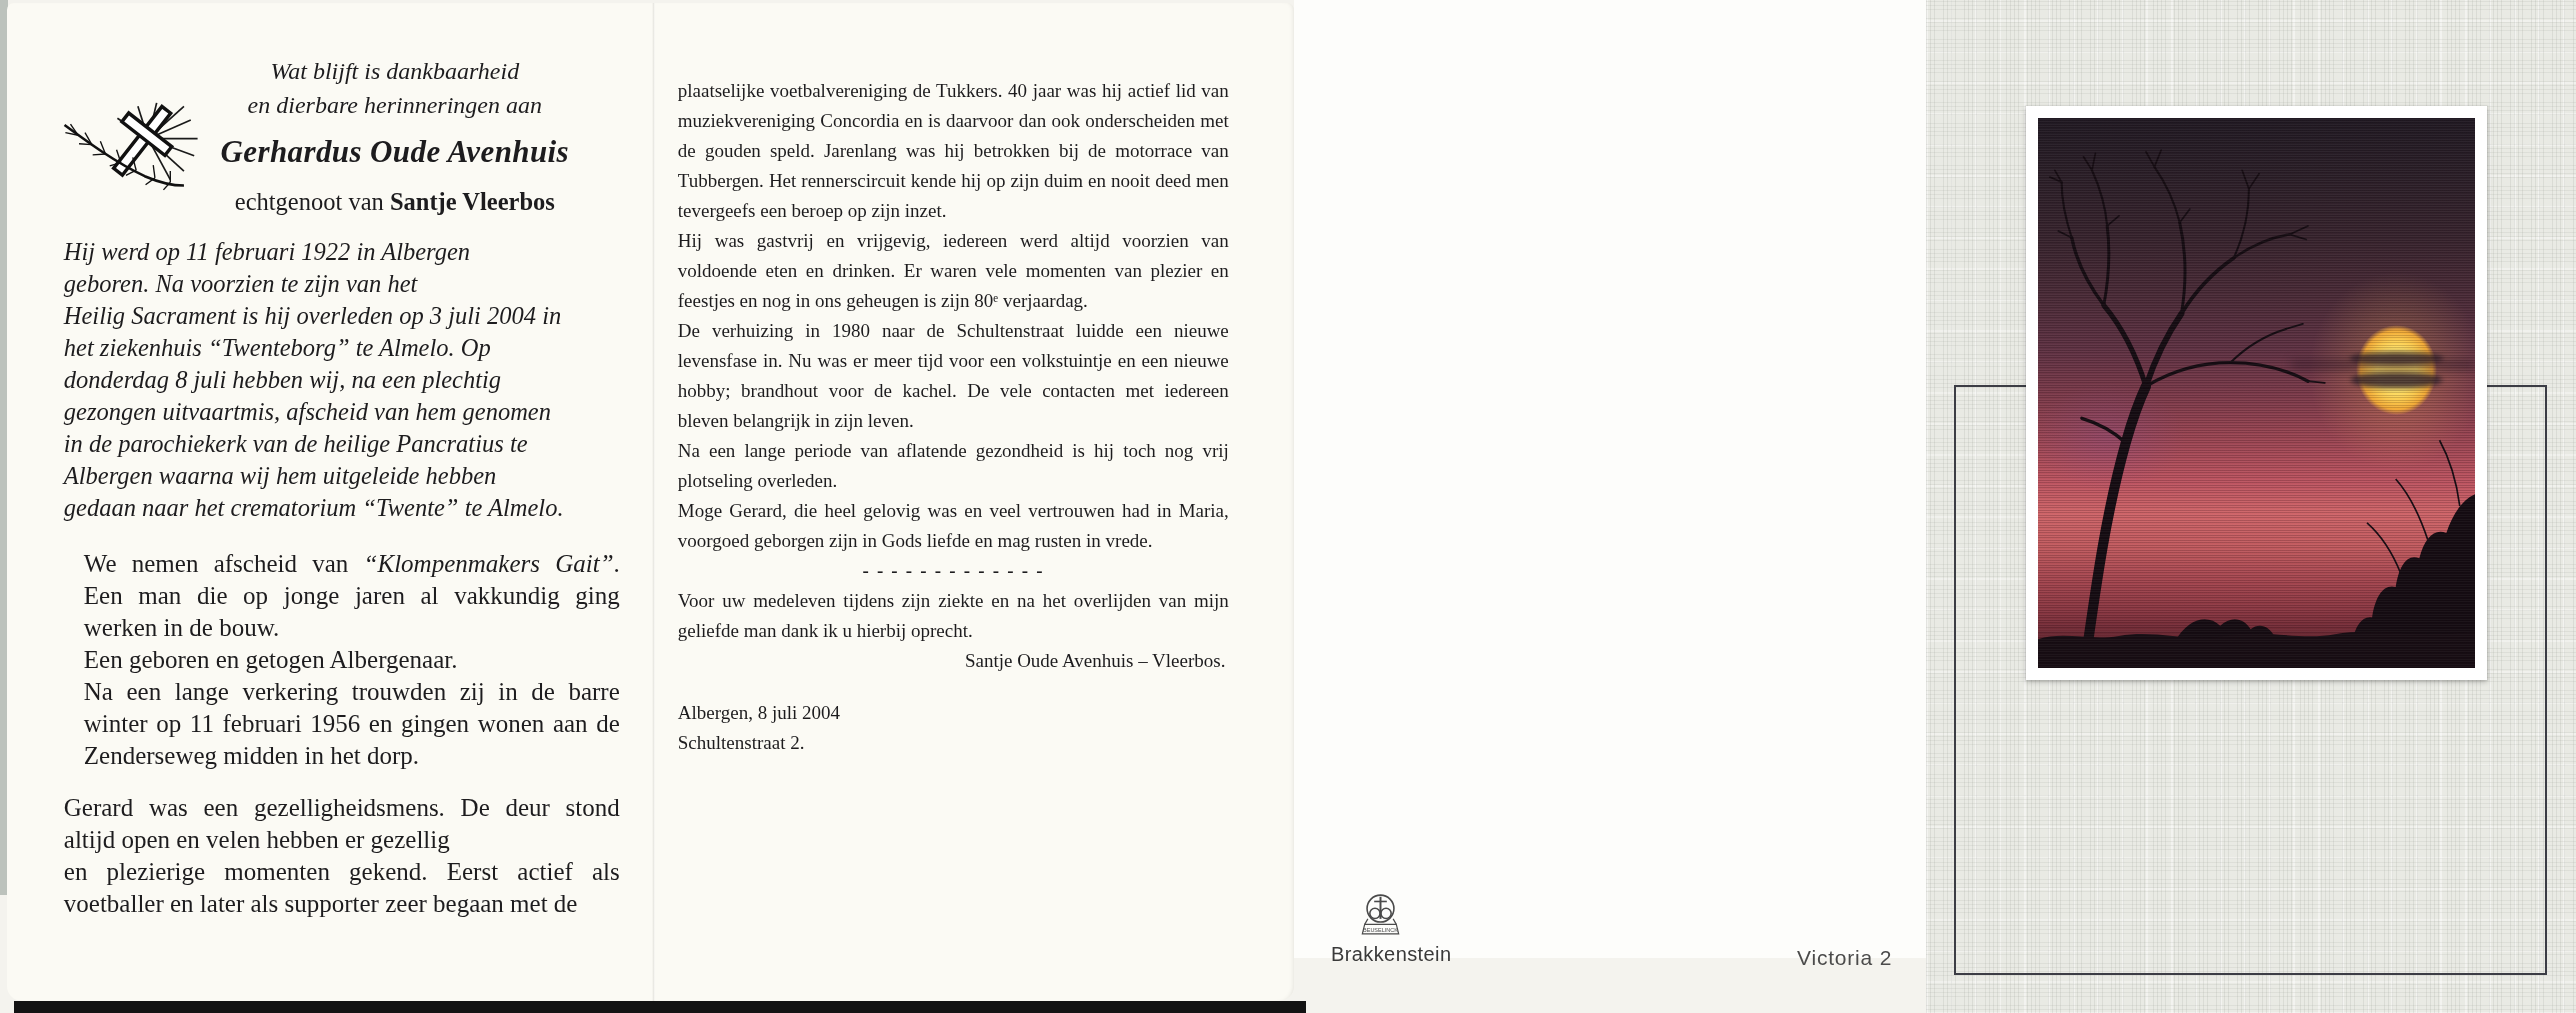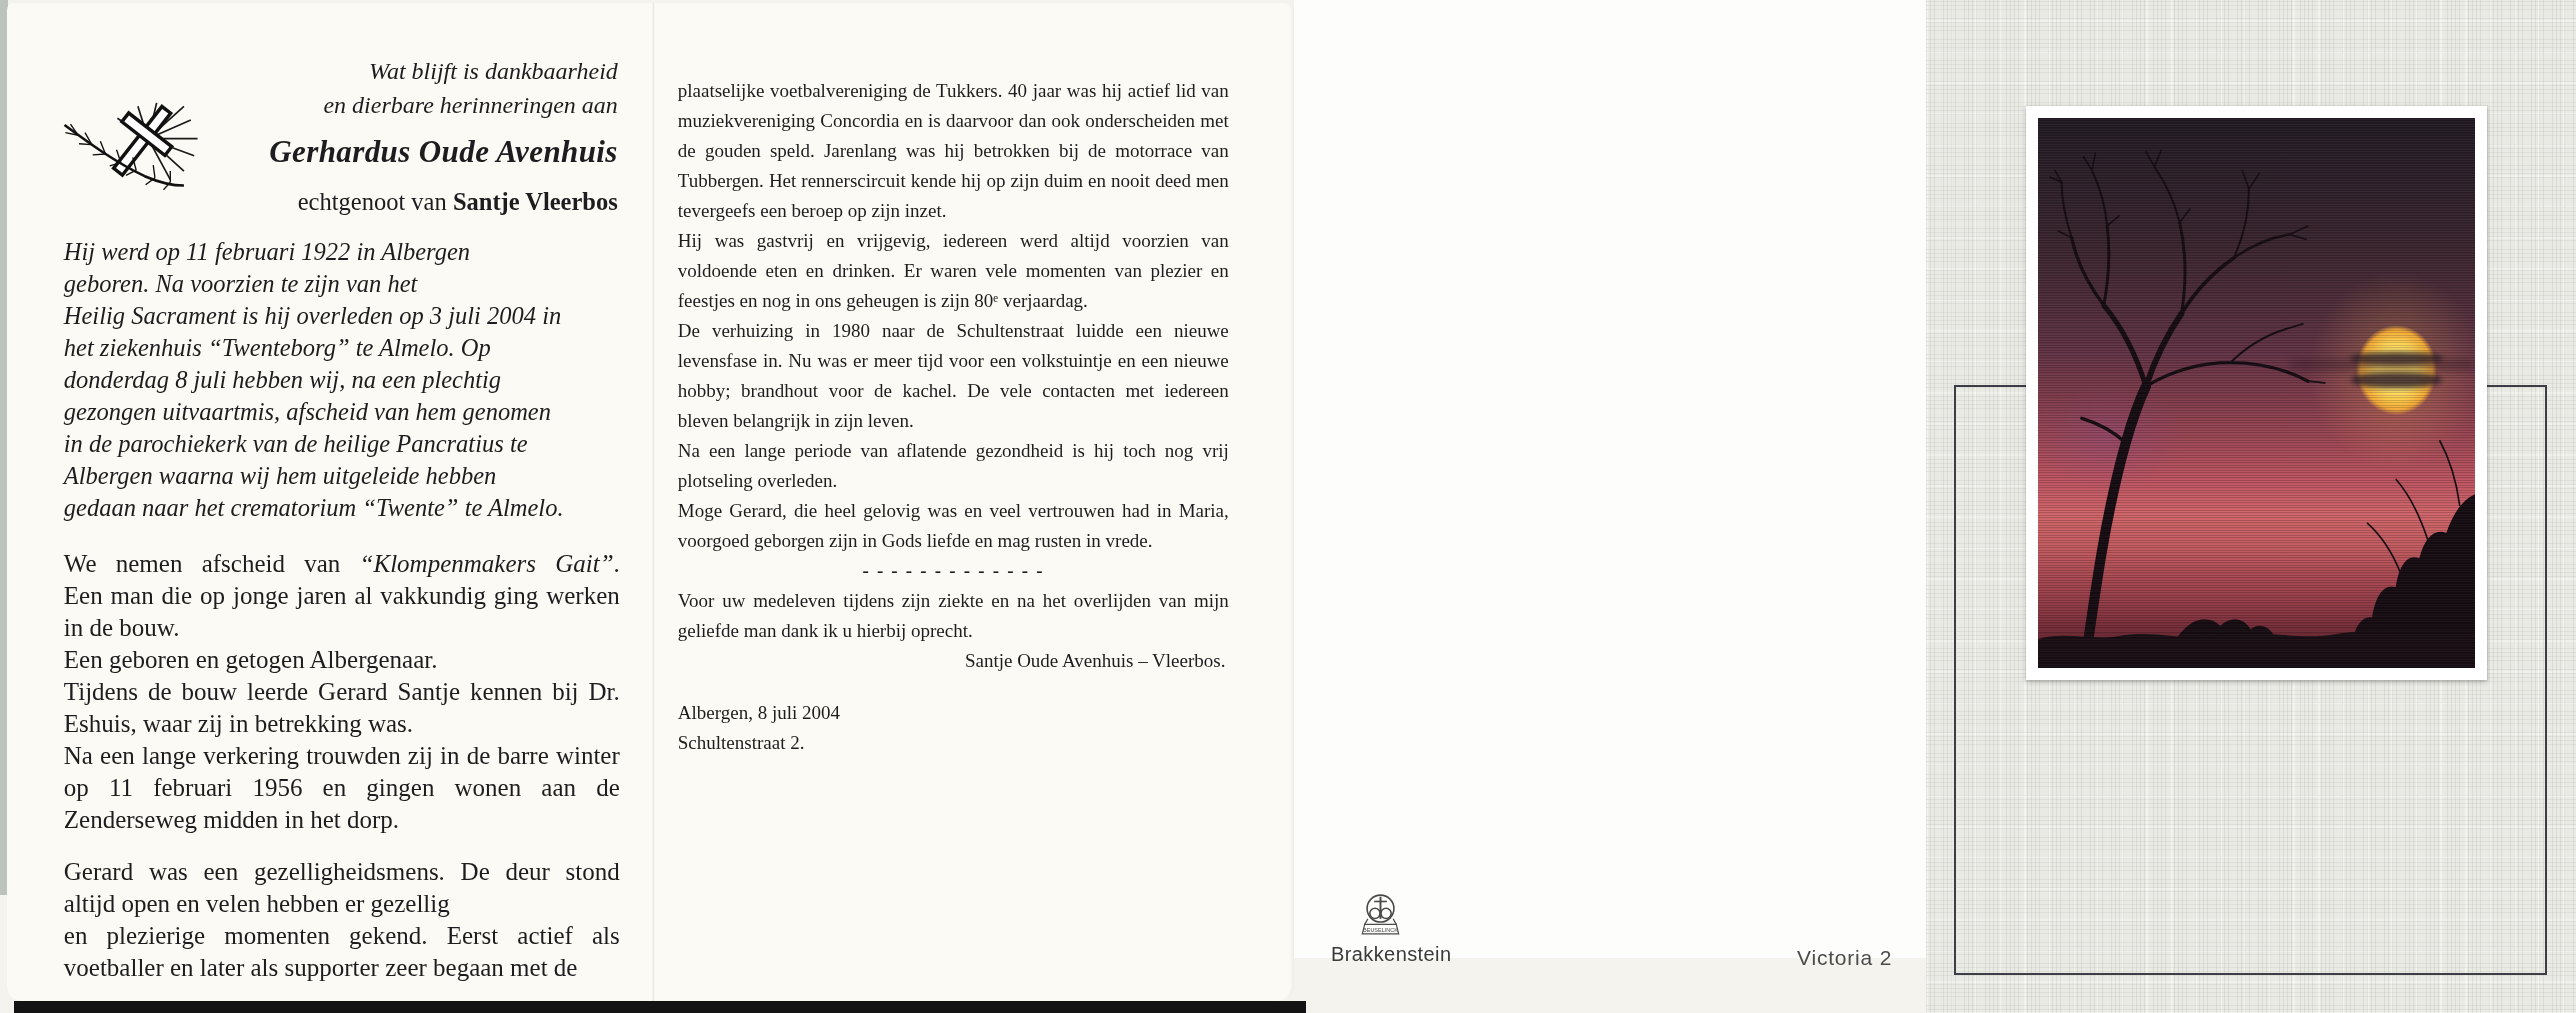--- a/index.html
+++ b/index.html
@@ -18,29 +18,29 @@
   
   .card-left{position:absolute;left:6.8px;top:3.4px;width:1287px;height:998px;
     background:var(--card-bg);border-radius:6.8px 6.8px 15px 15px;z-index:2;
     box-shadow:inset -3.4px 0 5px -3.4px rgba(0,0,0,.12);color:var(--ink);}
   .fold-line{position:absolute;left:645px;top:0;width:3.4px;height:100%;
     background:linear-gradient(90deg,rgba(0,0,0,.0),rgba(0,0,0,.07),rgba(255,255,255,.35));}
 
   .col1{position:absolute;left:57px;top:0;width:556px;padding-top:51px;font-size:25px;line-height:32px;}
   .col2{position:absolute;left:671px;top:0;width:551px;padding-top:73px;font-size:19px;line-height:30px;}
 
-  .header-block{margin-left:108px;width:446px;text-align:right;}
+  .header-block{margin-left:108px;width:446px;text-align:center;}
   .intro-line{font-style:italic;font-size:24px;line-height:34px;}
   .deceased-name{font-weight:bold;font-size:31px;line-height:39px;margin-top:10px;letter-spacing:0.4px;font-style:italic;}
   .spouse-line{font-size:24.5px;line-height:34px;margin-top:14px;}
   .spouse-line b{font-weight:bold;}
 
   .obituary{margin-top:17px;text-align:left;font-style:italic;font-size:24.5px;line-height:32px;white-space:pre-line;}
 
-  .body1{margin-top:24px;}
+  .body1{margin-top:24px;margin-left:20px;}
   .just{text-align:justify;}
   .just-full{text-align:justify;text-align-last:justify;}
   .farewell em{font-style:italic;}
   .para2{margin-top:20px;}
   .para-just{text-align:justify;}
 
   .separator-line{text-align:center;letter-spacing:1.7px;font-weight:bold;}
   .signature-line{text-align:right;padding-right:3.4px;}
   .date-block{margin-top:22px;}
 
@@ -148,21 +148,20 @@
 gezongen uitvaartmis, afscheid van hem genomen
 in de parochiekerk van de heilige Pancratius te
 Albergen waarna wij hem uitgeleide hebben
 gedaan naar het crematorium “Twente” te Almelo.</div>
 
       <div class="body1">
         <div class="just just-full farewell"><span>We nemen afscheid van </span><em>“Klompenmakers Gait”</em><span>.</span></div>
         <div>
             <div class="just">Een man die op jonge jaren al vakkundig ging werken in de bouw.</div>
             <div class="just">Een geboren en getogen Albergenaar.</div>
-            <div class="just">Tijdens de bouw leerde Gerard Santje kennen bij Dr. Eshuis, waar zij in betrekking was.</div>
             <div class="just">Na een lange verkering trouwden zij in de barre winter op 11 februari 1956 en gingen wonen aan de Zenderseweg midden in het dorp.</div>
           </div>
       </div>
 
       <div class="para2">
           <div class="just">Gerard was een gezelligheidsmens. De deur stond altijd open en velen hebben er gezellig</div>
           <div class="just">en plezierige momenten gekend. Eerst actief als voetballer en later als supporter zeer begaan met de</div>
         </div>
     </div>
 

